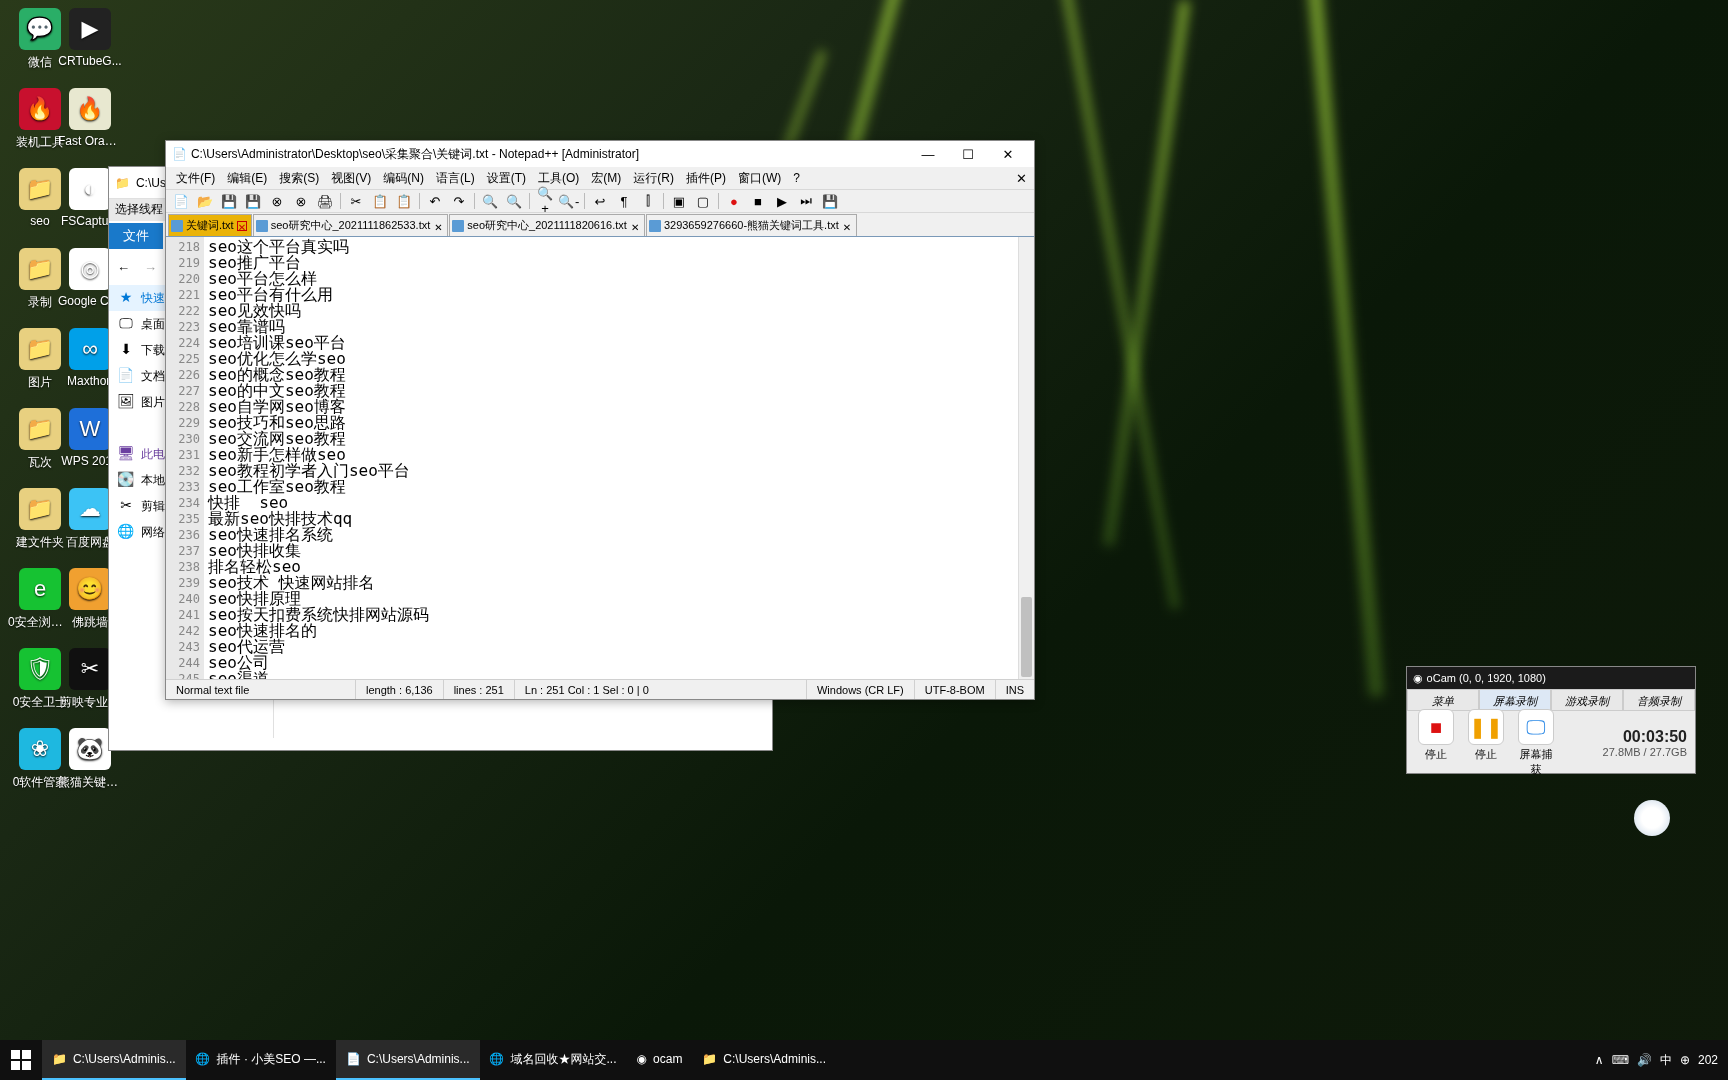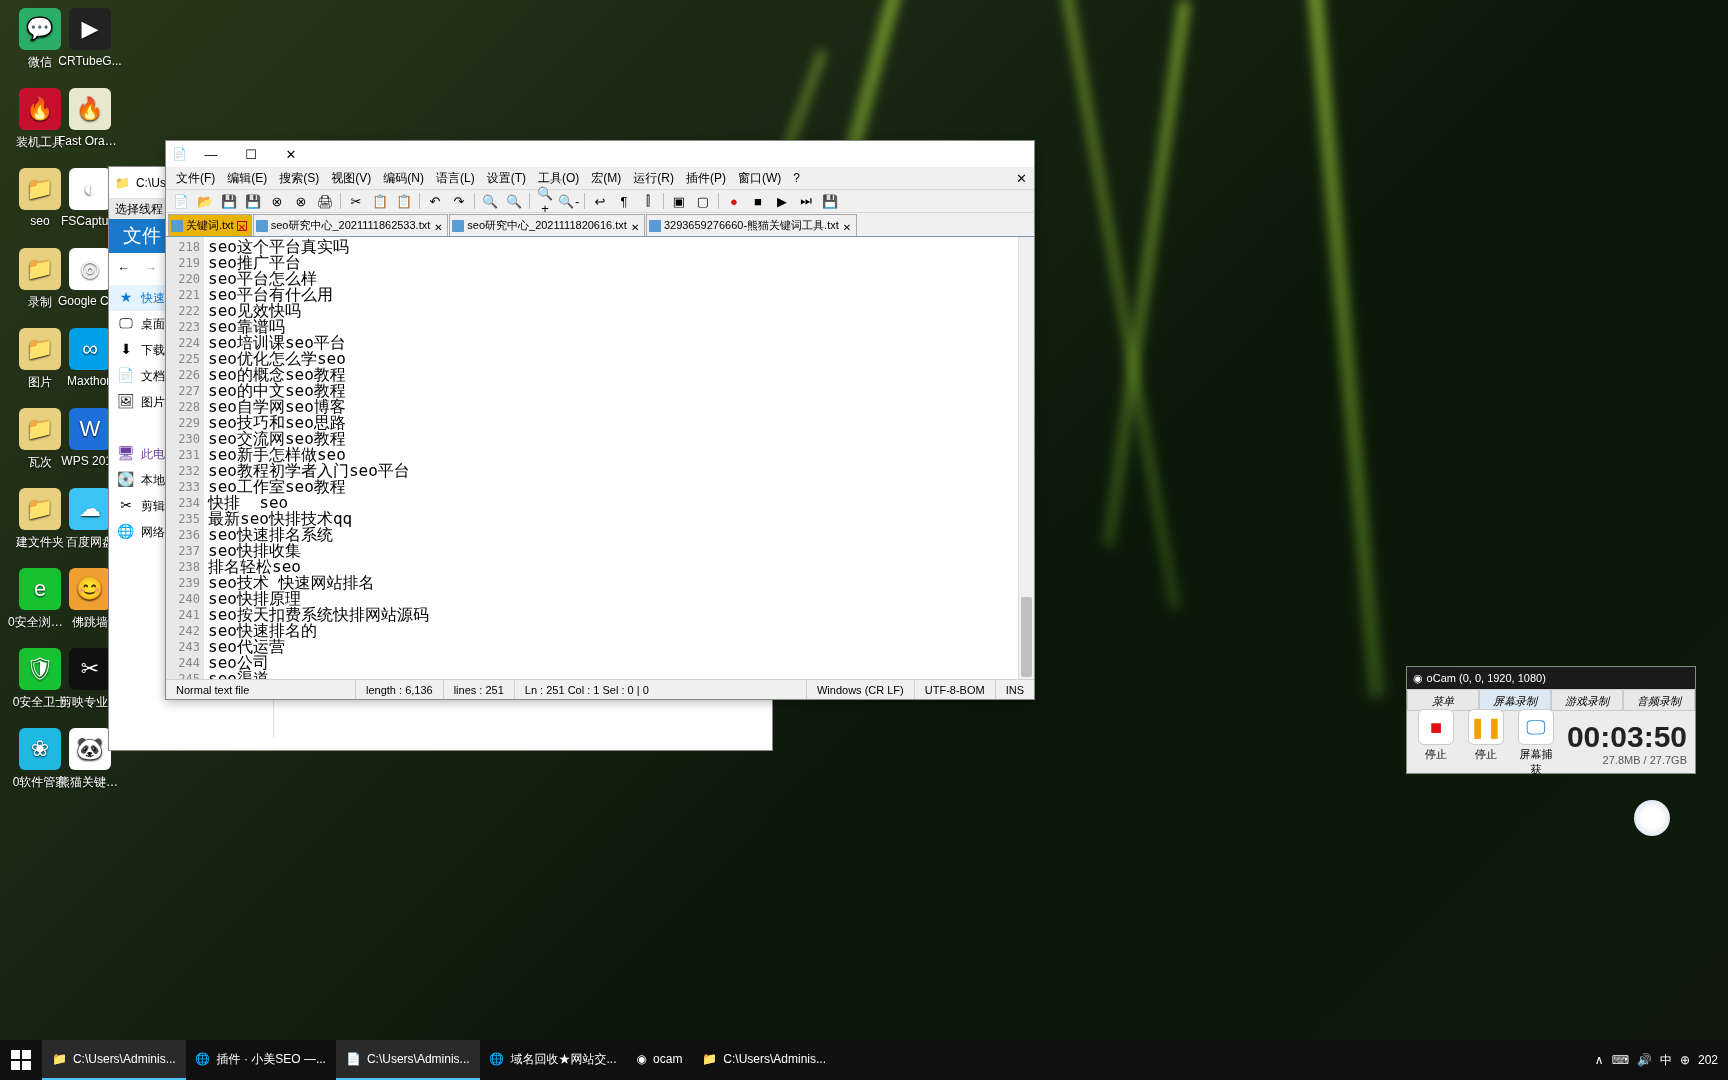--- a/index.html
+++ b/index.html
@@ -70,21 +70,21 @@
   position: absolute; right: 32px; top: 666px; width: 290px; height: 108px;
   background:#ececec; border:1px solid #888; z-index:20; font-size:12px;
 }
 #ocam .ti { height:22px; background:#1b1b1b; color:#fff; display:flex; align-items:center; padding:0 6px; font-size:11px;}
 #ocam .tabs { height:22px; display:flex;font-style:italic;}
 #ocam .tabs span { flex:1; text-align:center; line-height:22px; background:#e8e8e8; border:1px solid #ccc; cursor:pointer; font-size:11px;}
 #ocam .tabs span.act { background:#dde8f5;}
 #ocam .body { height:64px; display:flex; align-items:center; padding:4px 8px; gap:8px;}
 #ocam .ob { width:42px; text-align:center; font-size:11px;}
 #ocam .ob .sq { width:36px; height:36px; margin:0 auto 2px; border-radius:6px; display:flex; align-items:center; justify-content:center; font-size:20px;}
-#ocam .timer { font-size:30px; font-weight:600; color:#222;}
+#ocam .timer { font-size:16px; font-weight:600; color:#222;}
 #ocam .stat { font-size:11px; color:#555;}
 
 
 #taskbar { position:absolute; left:0; right:0; bottom:0; height:40px; background:#101010; display:flex; align-items:center; z-index:50;}
 #taskbar .start { width:42px; height:100%; display:flex; align-items:center; justify-content:center; cursor:pointer;}
 #taskbar .titem { height:100%; padding:0 10px; display:flex; align-items:center; gap:6px; color:#fff; font-size:12px; cursor:pointer; border-bottom:2px solid transparent;}
 #taskbar .titem.active { background:#2a2a2a; border-bottom-color:#4cc2ff;}
 #taskbar .tray { margin-left:auto; display:flex; align-items:center; gap:8px; padding:0 10px; color:#fff; font-size:12px;}
 #taskbar .tray span { cursor:pointer; }
 
@@ -183,21 +183,21 @@
     </div>
   </div>
 
 <div id="explorer2">
   <div class="title">
     <span style="margin-right:6px">📁</span>
     <span>C:\Users\</span>
   </div>
   <div style="height:22px;background:#e8e8e8;font-size:12px;padding:2px 6px;">选择线程：</div>
   <div style="height:30px;display:flex;align-items:center;">
-    <span style="background:#1979ca;color:#fff;padding:4px 14px;font-size:19px;">文件</span>
+    <span style="background:#1979ca;color:#fff;padding:4px 14px;font-size:13px;">文件</span>
   </div>
   <div class="nav2">
     <span>←</span>
     <span style="opacity:.4">→</span>
   </div>
   <div class="body">
     <div class="side" id="exp-side">
         <div class="sel">
           <span class="exp-ico">★</span>
           <span>快速</span>
@@ -238,20 +238,21 @@
           <span class="exp-ico">🌐</span>
           <span>网络</span>
         </div>
       </div>
   </div>
 </div>
 
 <div id="npp">
   <div class="titlebar">
     <span style="margin-right:4px">📄</span>
+    <span class="ti">C:\Users\Administrator\Desktop\seo\采集聚合\关键词.txt - Notepad++ [Administrator]</span>
     <span class="wbtn">—</span>
     <span class="wbtn">☐</span>
     <span class="wbtn">✕</span>
   </div>
   <div class="menubar" id="npp-menu">
       <span>文件(F)</span>
       <span>编辑(E)</span>
       <span>搜索(S)</span>
       <span>视图(V)</span>
       <span>编码(N)</span>

